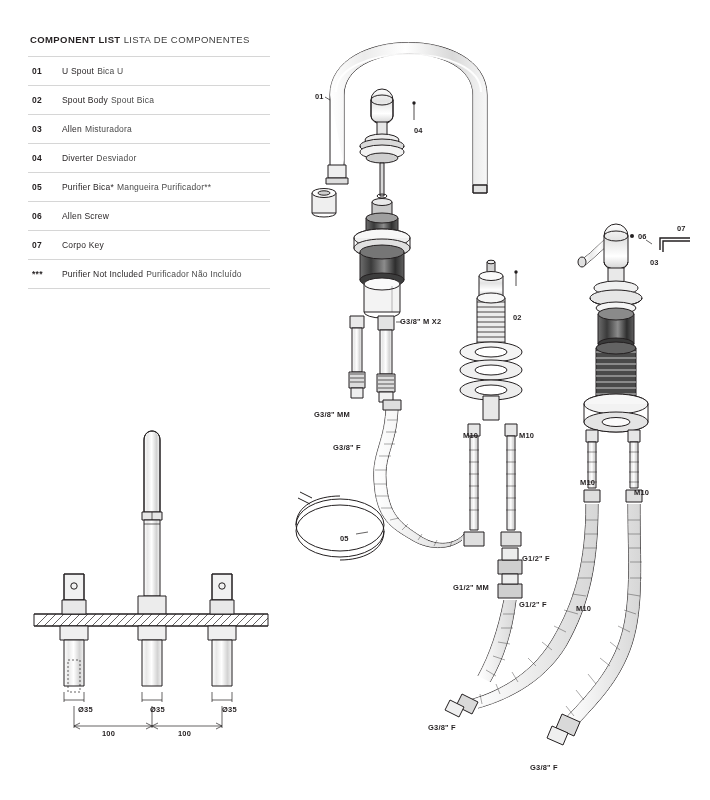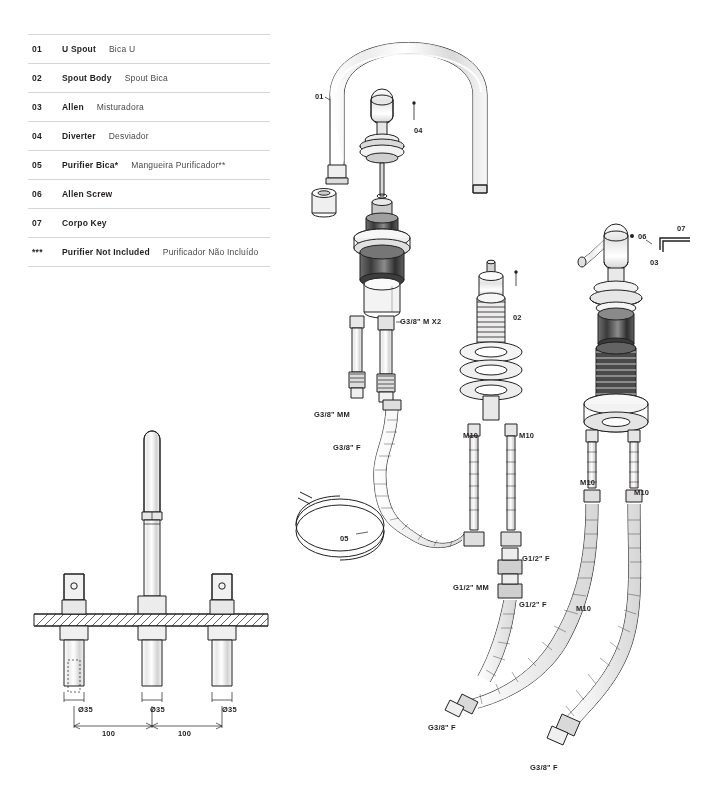--- a/index.html
+++ b/index.html
@@ -52,27 +52,27 @@
   .comp-row:last-child {
     border-bottom: 1px solid #d6d6d6;
   }
   .comp-num {
     width: 30px;
     font-weight: bold;
     padding-left: 4px;
     letter-spacing: .3px;
   }
   .comp-name {
-    font-weight: bold;
+    font-weight: normal;
     letter-spacing: .2px;
   }
   .comp-alt {
     font-weight: normal;
     color: #4a4a4a;
-    margin-left: 13px;
+    margin-left: 3px;
     letter-spacing: .2px;
   }
 
   
   .layer {
     position: absolute;
     left: 0; top: 0;
     width: 710px;
     height: 800px;
     pointer-events: none;
@@ -85,20 +85,24 @@
     white-space: nowrap;
     letter-spacing: .2px;
   }
 </style>
 </head>
 <body>
 
 <div id="page">
 
   <div class="comp-list">
+    <div class="comp-title">
+      <span class="bold">COMPONENT LIST</span>
+      <span class="light">LISTA DE COMPONENTES</span>
+    </div>
 
     <div class="comp-row">
       <span class="comp-num">01</span>
       <span class="comp-name">U Spout</span>
       <span class="comp-alt">Bica U</span>
     </div>
     <div class="comp-row">
       <span class="comp-num">02</span>
       <span class="comp-name">Spout Body</span>
       <span class="comp-alt">Spout Bica</span>

